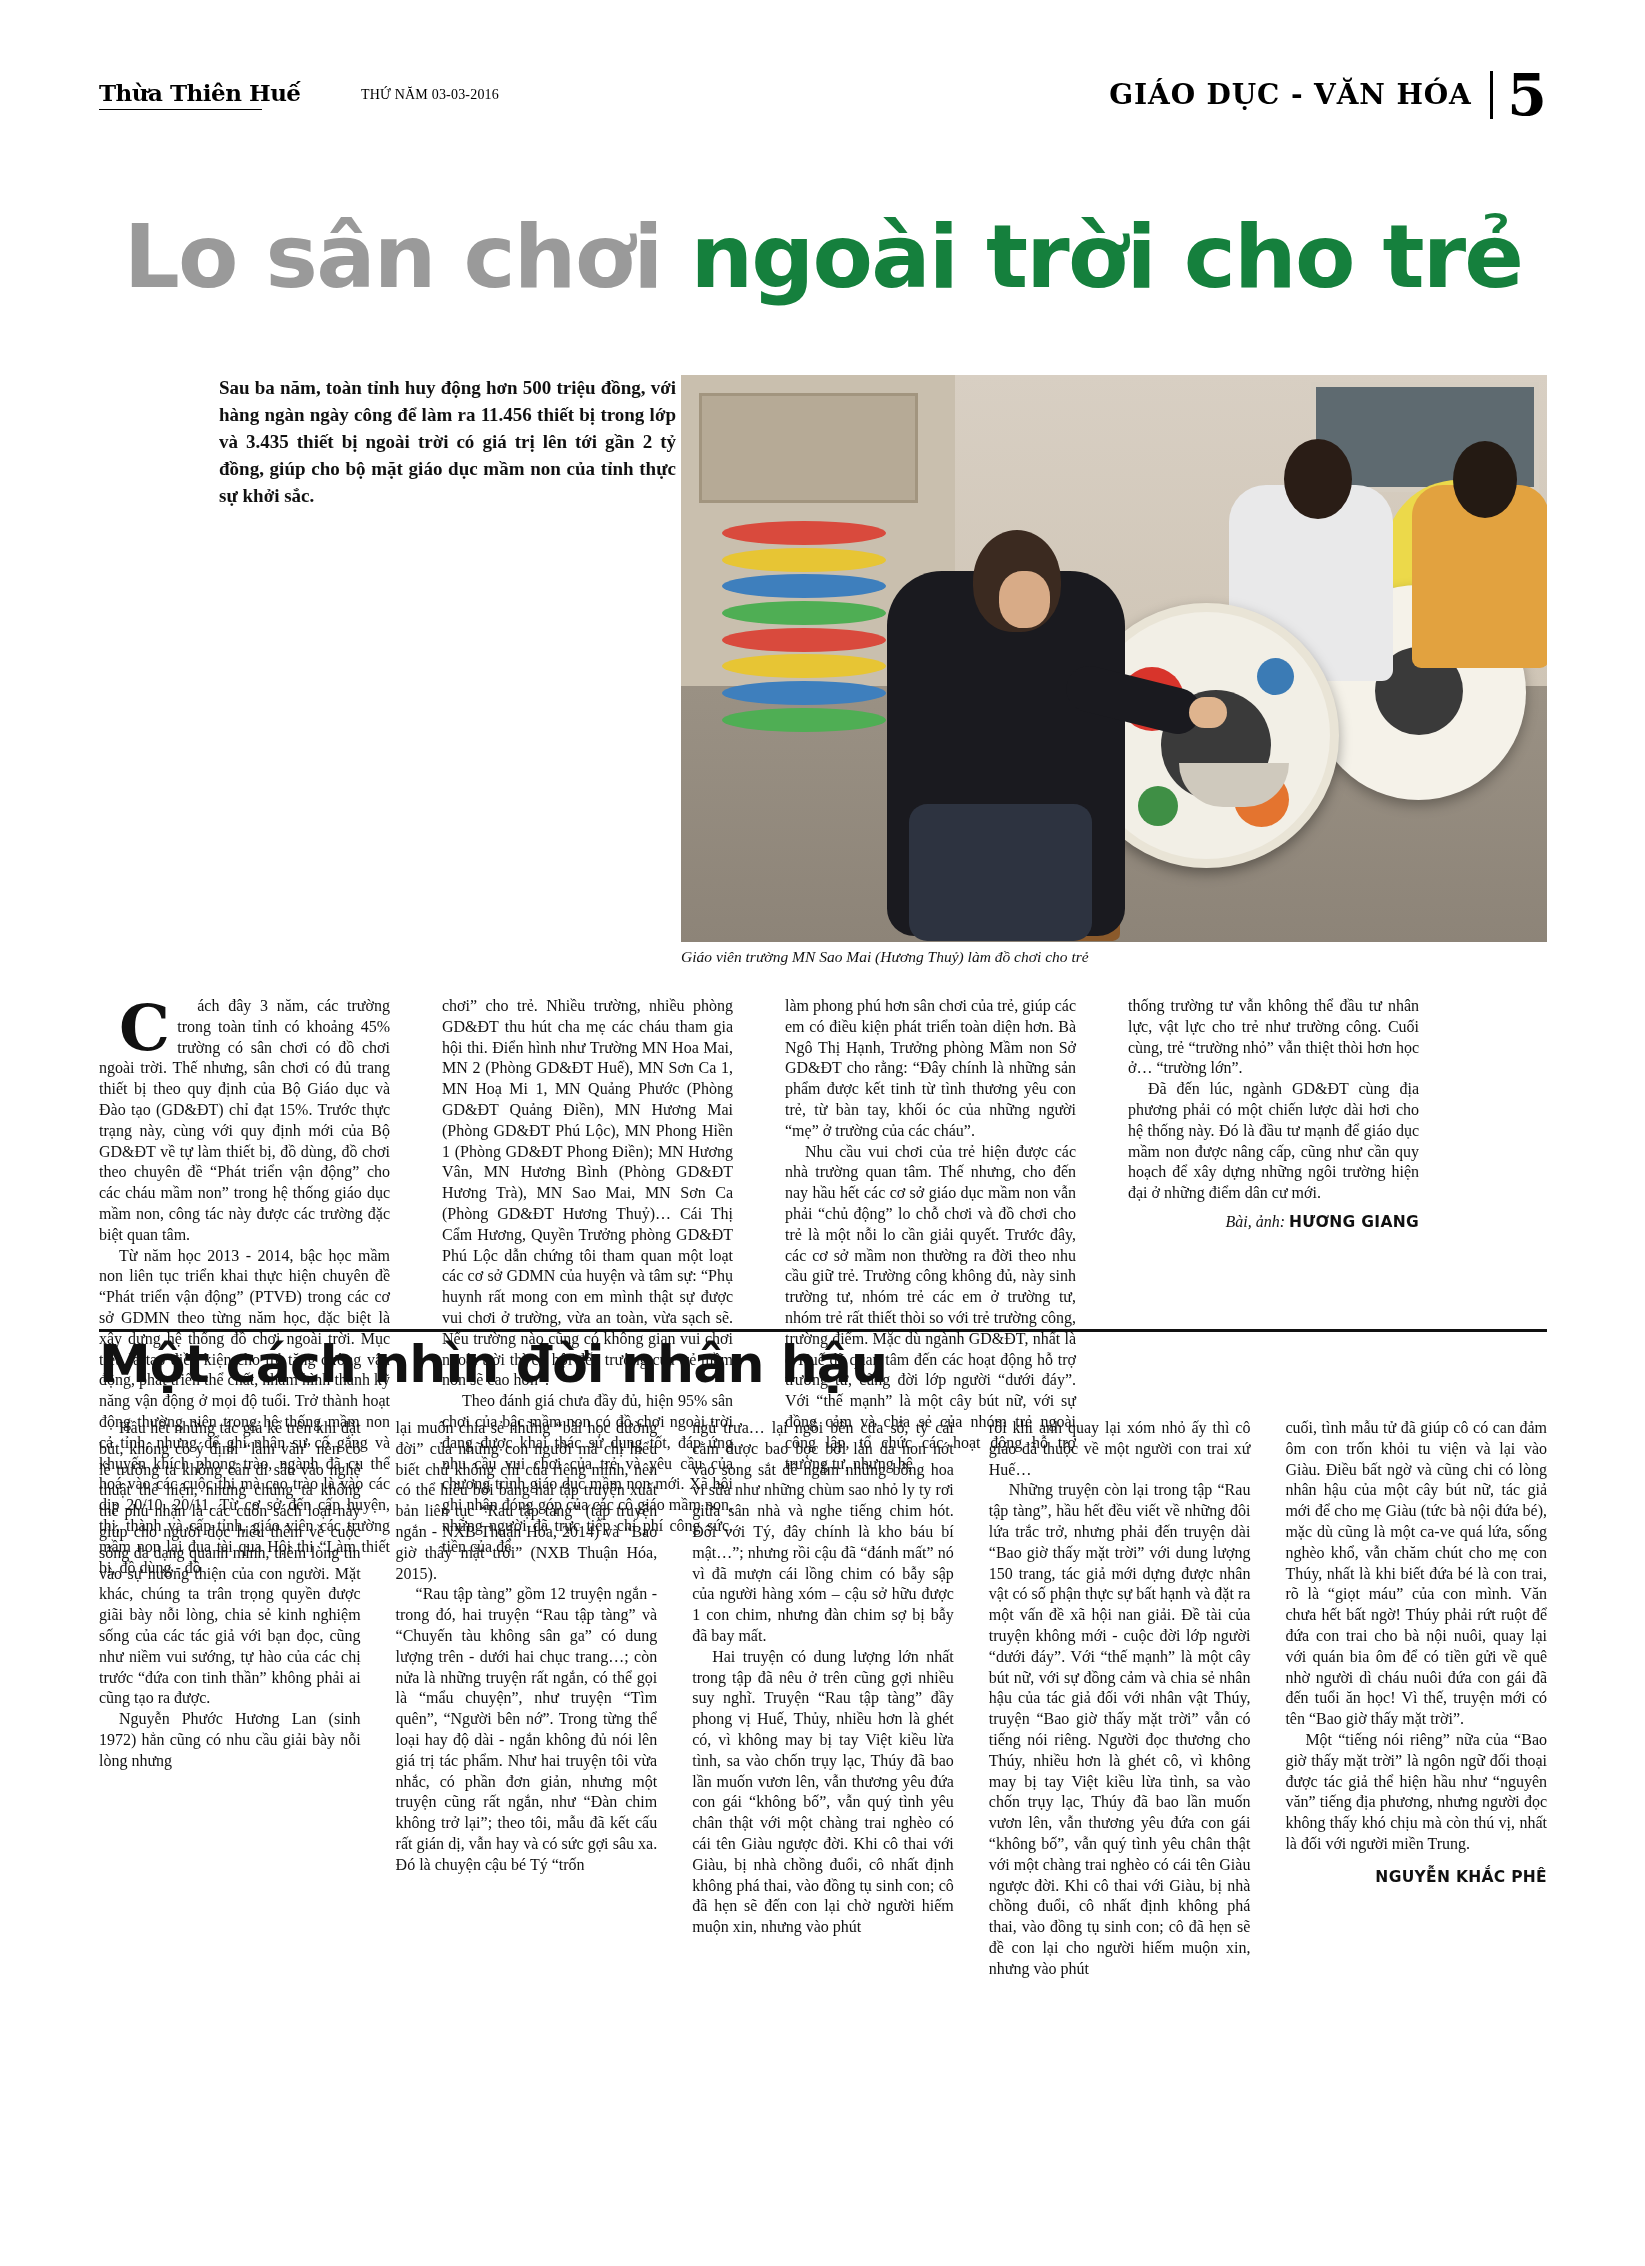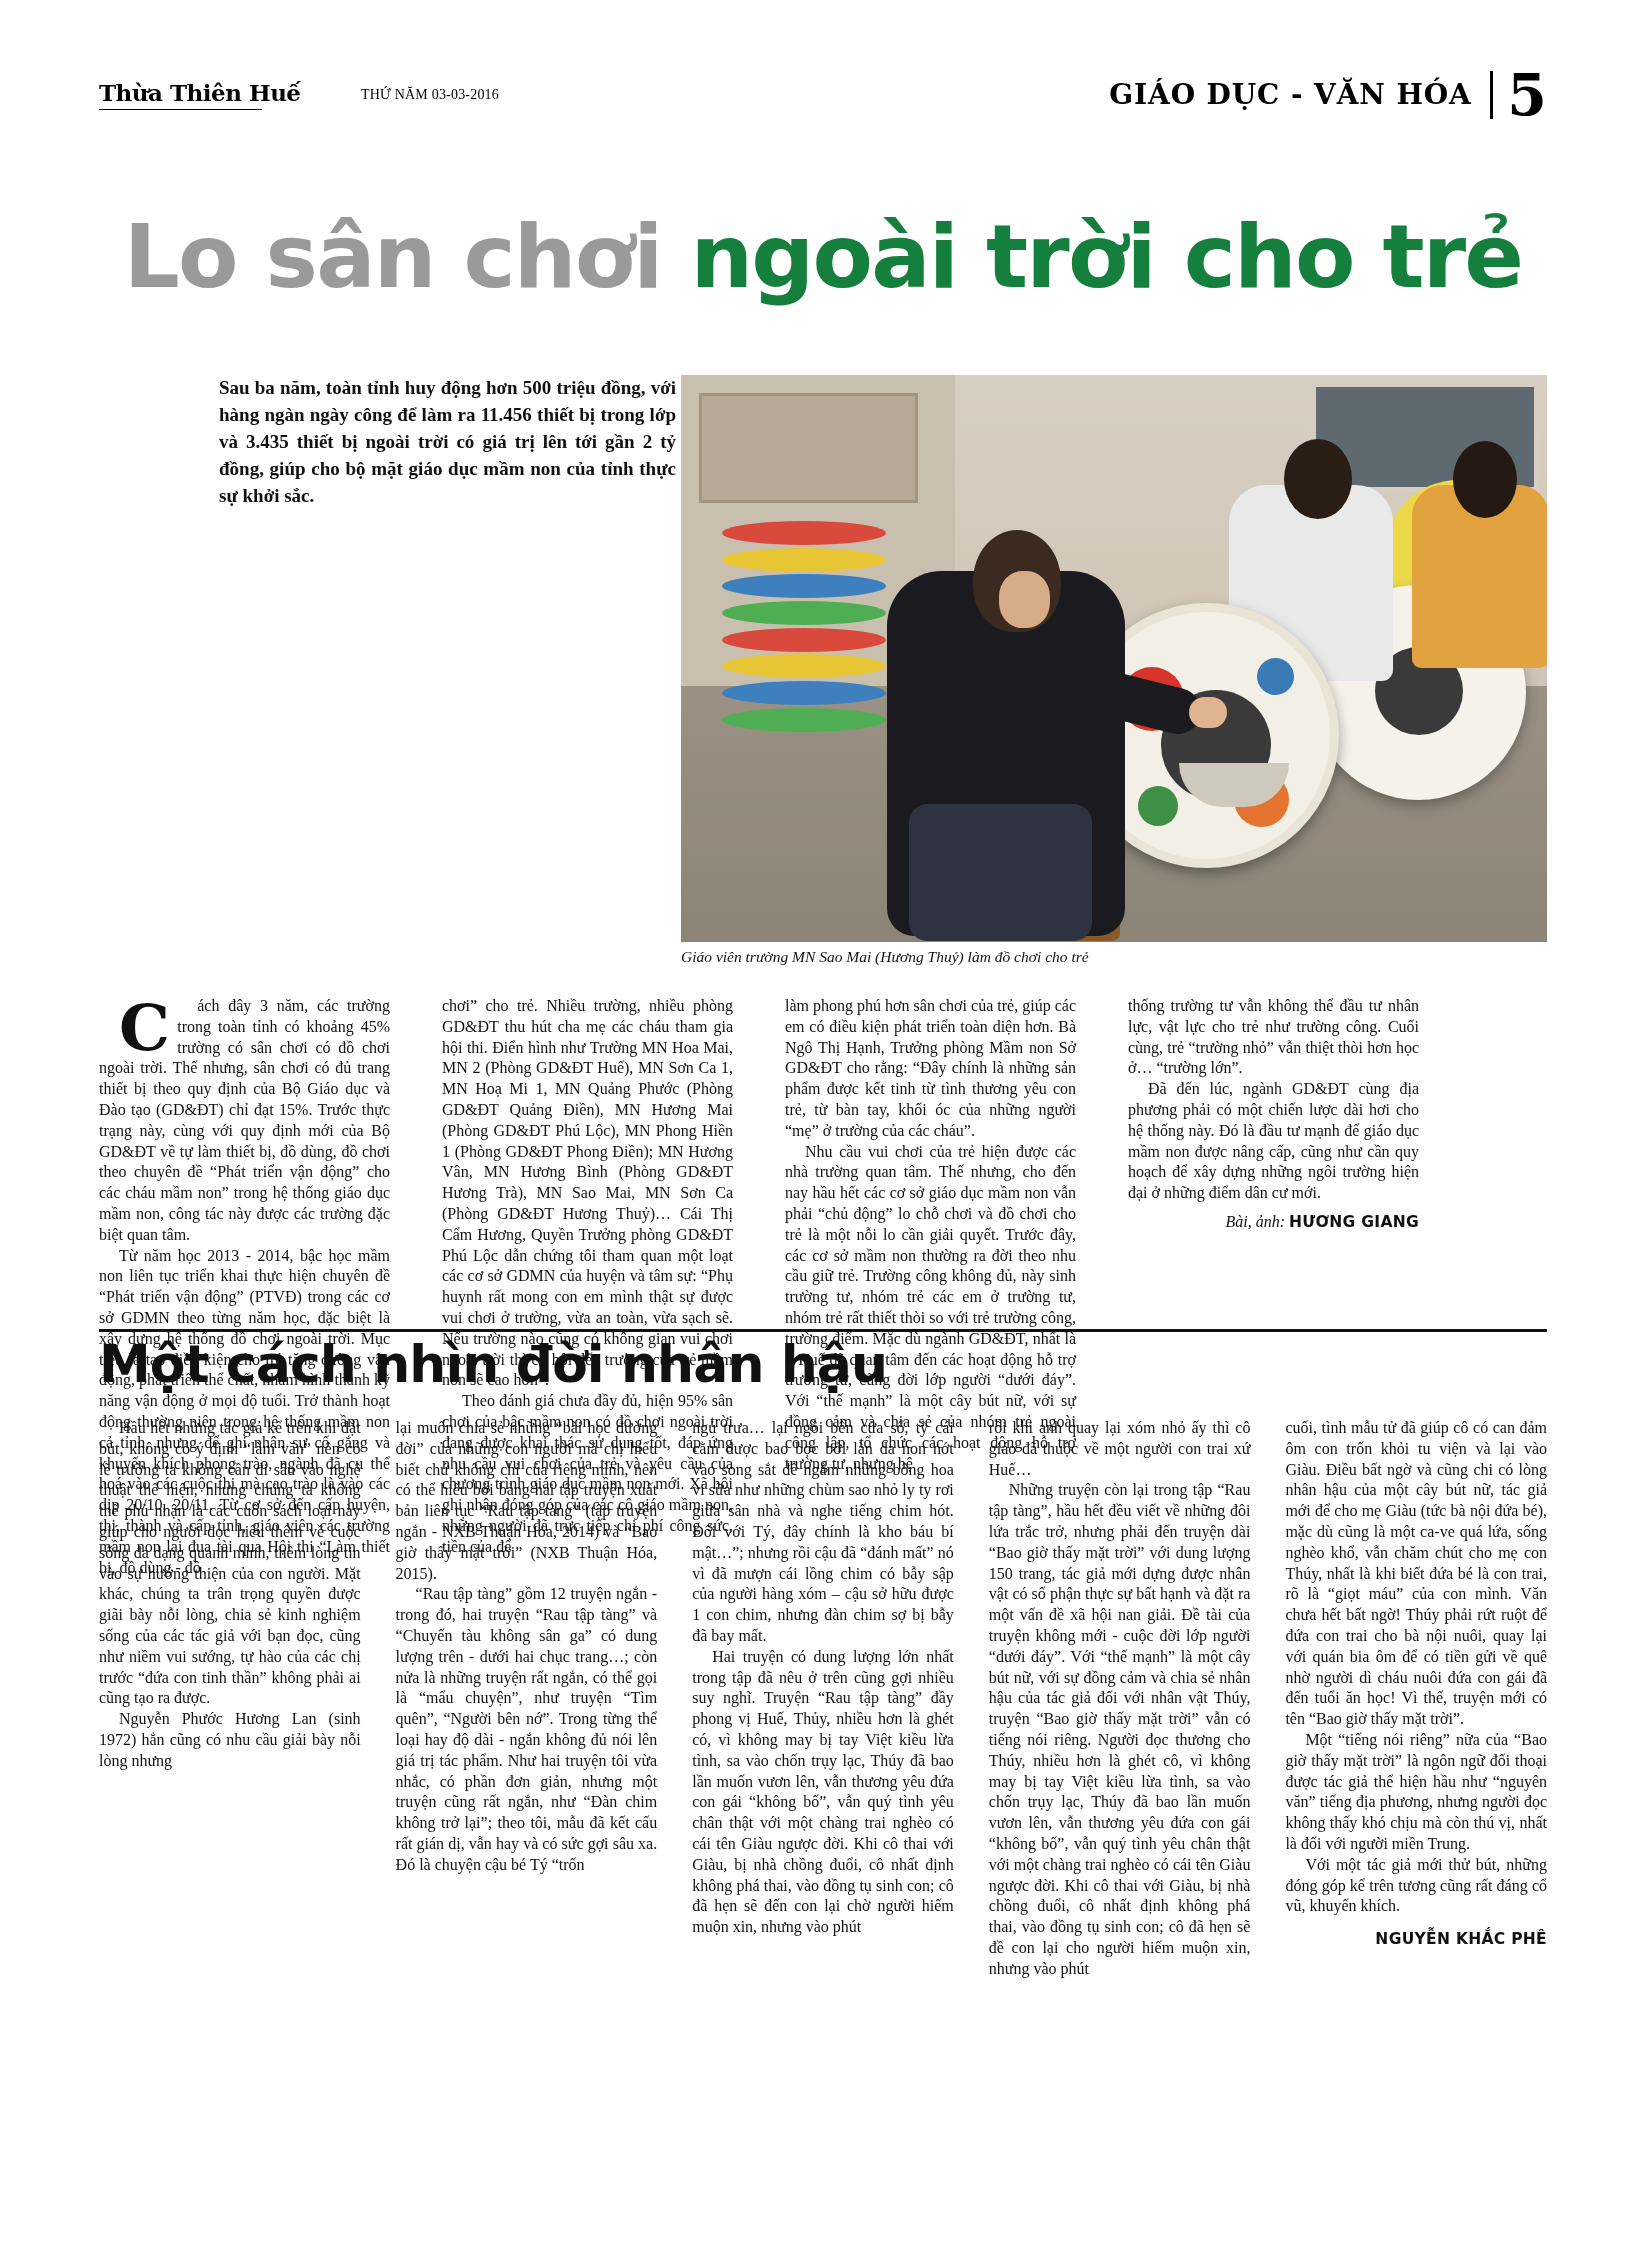--- a/index.html
+++ b/index.html
@@ -355,21 +355,20 @@
           <p style="text-indent:0">ngủ trưa… lại ngồi bên cửa sổ, tỳ cái cằm được bao bọc bởi làn da non nớt vào song sắt để ngắm những bông hoa vi sữa như những chùm sao nhỏ ly ty rơi giữa sân nhà và nghe tiếng chim hót. Đối với Tý, đây chính là kho báu bí mật…”; nhưng rồi cậu đã “đánh mất” nó vì đã mượn cái lồng chim có bẫy sập của người hàng xóm – cậu sở hữu được 1 con chim, nhưng đàn chim sợ bị bẫy đã bay mất.</p>
           <p>Hai truyện có dung lượng lớn nhất trong tập đã nêu ở trên cũng gợi nhiều suy nghĩ. Truyện “Rau tập tàng” đầy phong vị Huế, Thủy, nhiều hơn là ghét có, vì không may bị tay Việt kiều lừa tình, sa vào chốn trụy lạc, Thúy đã bao lần muốn vươn lên, vẫn thương yêu đứa con gái “không bố”, vẫn quý tình yêu chân thật với một chàng trai nghèo có cái tên Giàu ngược đời. Khi cô thai với Giàu, bị nhà chồng đuổi, cô nhất định không phá thai, vào đồng tụ sinh con; cô đã hẹn sẽ đến con lại chờ người hiếm muộn xin, nhưng vào phút</p>
         </div>
         <div>
           <p style="text-indent:0">rồi khi anh quay lại xóm nhỏ ấy thì cô giáo đã thuộc về một người con trai xứ Huế…</p>
           <p>Những truyện còn lại trong tập “Rau tập tàng”, hầu hết đều viết về những đôi lứa trắc trở, nhưng phải đến truyện dài “Bao giờ thấy mặt trời” với dung lượng 150 trang, tác giả mới dựng được nhân vật có số phận thực sự bất hạnh và đặt ra một vấn đề xã hội nan giải. Đề tài của truyện không mới - cuộc đời lớp người “dưới đáy”. Với “thế mạnh” là một cây bút nữ, với sự đồng cảm và chia sẻ nhân hậu của tác giả đối với nhân vật Thúy, truyện “Bao giờ thấy mặt trời” vẫn có tiếng nói riêng. Người đọc thương cho Thúy, nhiều hơn là ghét cô, vì không may bị tay Việt kiều lừa tình, sa vào chốn trụy lạc, Thúy đã bao lần muốn vươn lên, vẫn thương yêu đứa con gái “không bố”, vẫn quý tình yêu chân thật với một chàng trai nghèo có cái tên Giàu ngược đời. Khi cô thai với Giàu, bị nhà chồng đuổi, cô nhất định không phá thai, vào đồng tụ sinh con; cô đã hẹn sẽ đề con lại cho người hiếm muộn xin, nhưng vào phút</p>
         </div>
         <div>
           <p style="text-indent:0">cuối, tình mẫu tử đã giúp cô có can đảm ôm con trốn khỏi tu viện và lại vào Giàu. Điều bất ngờ và cũng chi có lòng nhân hậu của một cây bút nữ, tác giả mới để cho mẹ Giàu (tức bà nội đứa bé), mặc dù cũng là một ca-ve quá lứa, sống nghèo khổ, vẫn chăm chút cho mẹ con Thúy, nhất là khi biết đứa bé là con trai, rõ là “giọt máu” của con mình. Văn chưa hết bất ngờ! Thúy phải rứt ruột để đứa con trai cho bà nội nuôi, quay lại với quán bia ôm để có tiền gửi về quê nhờ người dì cháu nuôi đứa con gái đã đến tuổi ăn học! Vì thế, truyện mới có tên “Bao giờ thấy mặt trời”.</p>
           <p>Một “tiếng nói riêng” nữa của “Bao giờ thấy mặt trời” là ngôn ngữ đối thoại được tác giả thể hiện hầu như “nguyên văn” tiếng địa phương, nhưng người đọc không thấy khó chịu mà còn thú vị, nhất là đối với người miền Trung.</p>
-          <p>Với một tác giả mới thử bút, những đóng góp kể trên tương cũng rất đáng cổ vũ, khuyến khích.</p>
           <div class="byline2">NGUYỄN KHẮC PHÊ</div>
         </div>
       </div>
     </div>
   </div>
 
 </div>
 
 
 </body></html>

